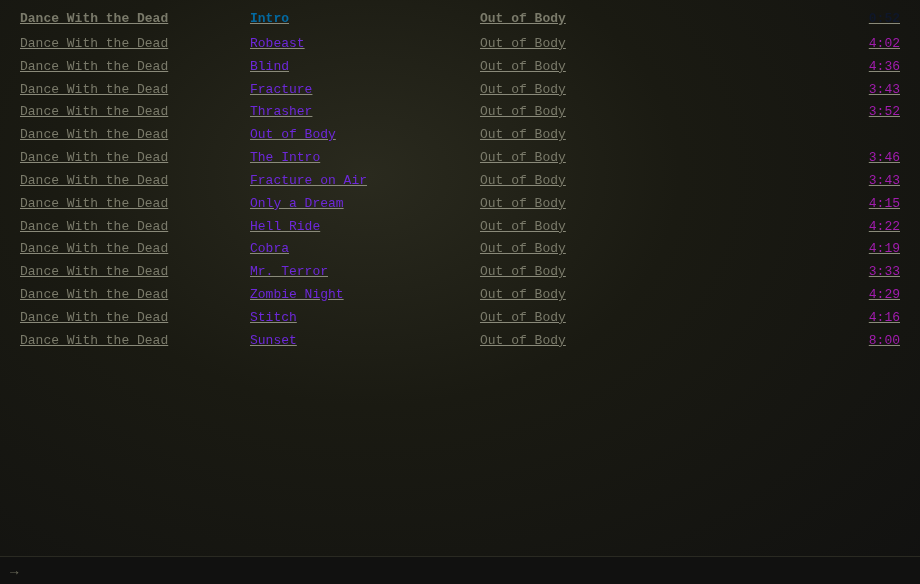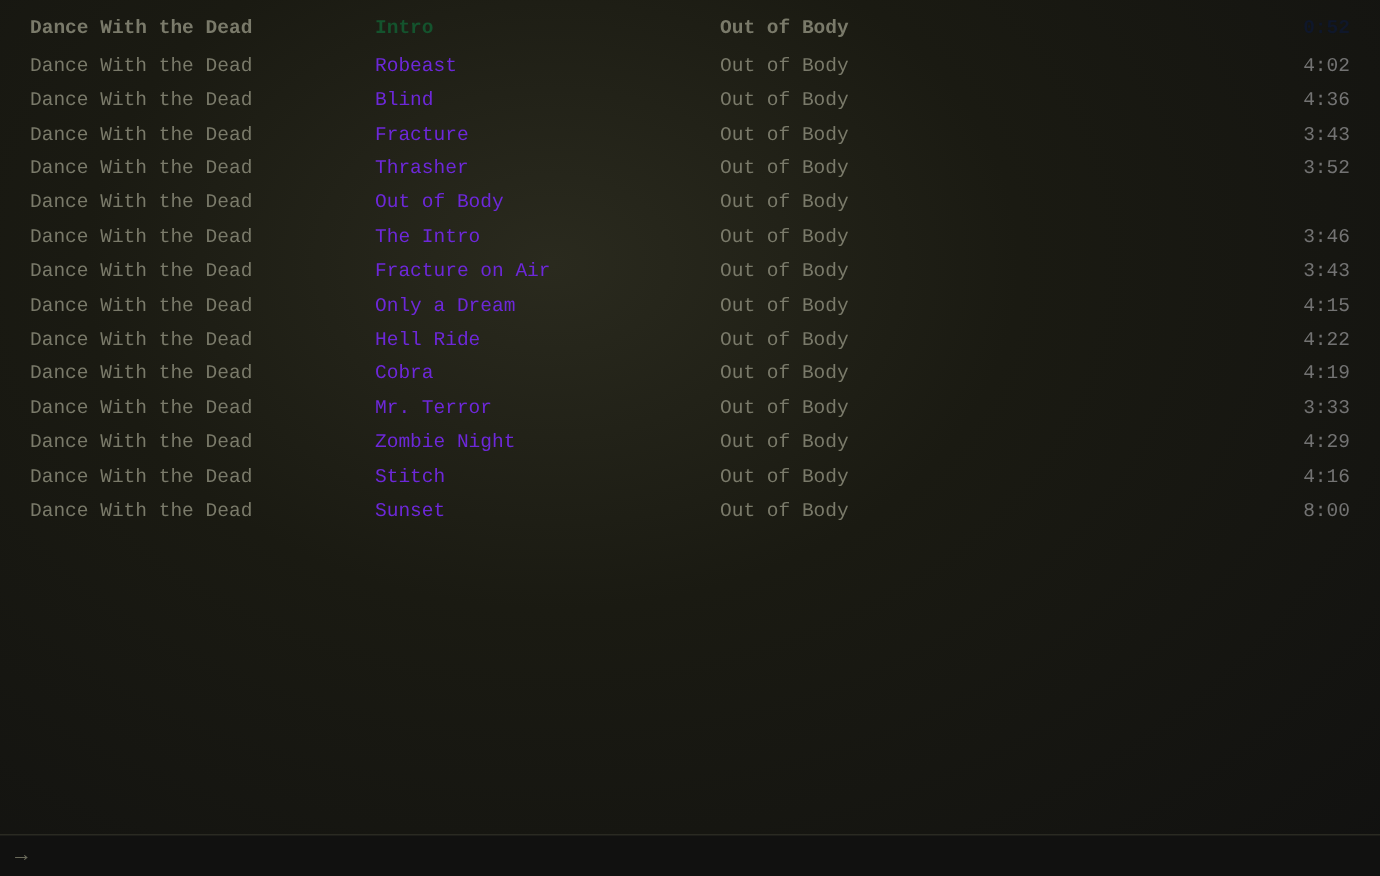--- a/index.html
+++ b/index.html
@@ -16,20 +16,21 @@
       font-family: 'Courier New', Courier, monospace;
       font-size: 13px;
       color: #8a8a7a;
       overflow: hidden;
       position: relative;
     }
 
     .track-list {
       padding: 8px 0;
       width: 100%;
+      text-decoration: underline;
     }
 
     .track-row {
       display: grid;
       grid-template-columns: 230px 230px 230px 1fr;
       padding: 2px 20px 2px 20px;
       line-height: 1.45;
     }
 
     .track-row.header {
@@ -45,25 +46,25 @@
     .track-row .title {
       color: #6d28d9;
     }
 
     .track-row .album {
       color: #7a7a6a;
     }
 
     .track-row .duration {
       text-align: right;
-      color: #737373;
+      color: #a21caf;
     }
 
     .track-row.header .title {
-      color: #14532d;
+      color: #0369a1;
     }
 
     .track-row.header .duration {
       color: #0f172a;
     }
 
     .bottom-bar {
       position: absolute;
       bottom: 0;
       left: 0;

